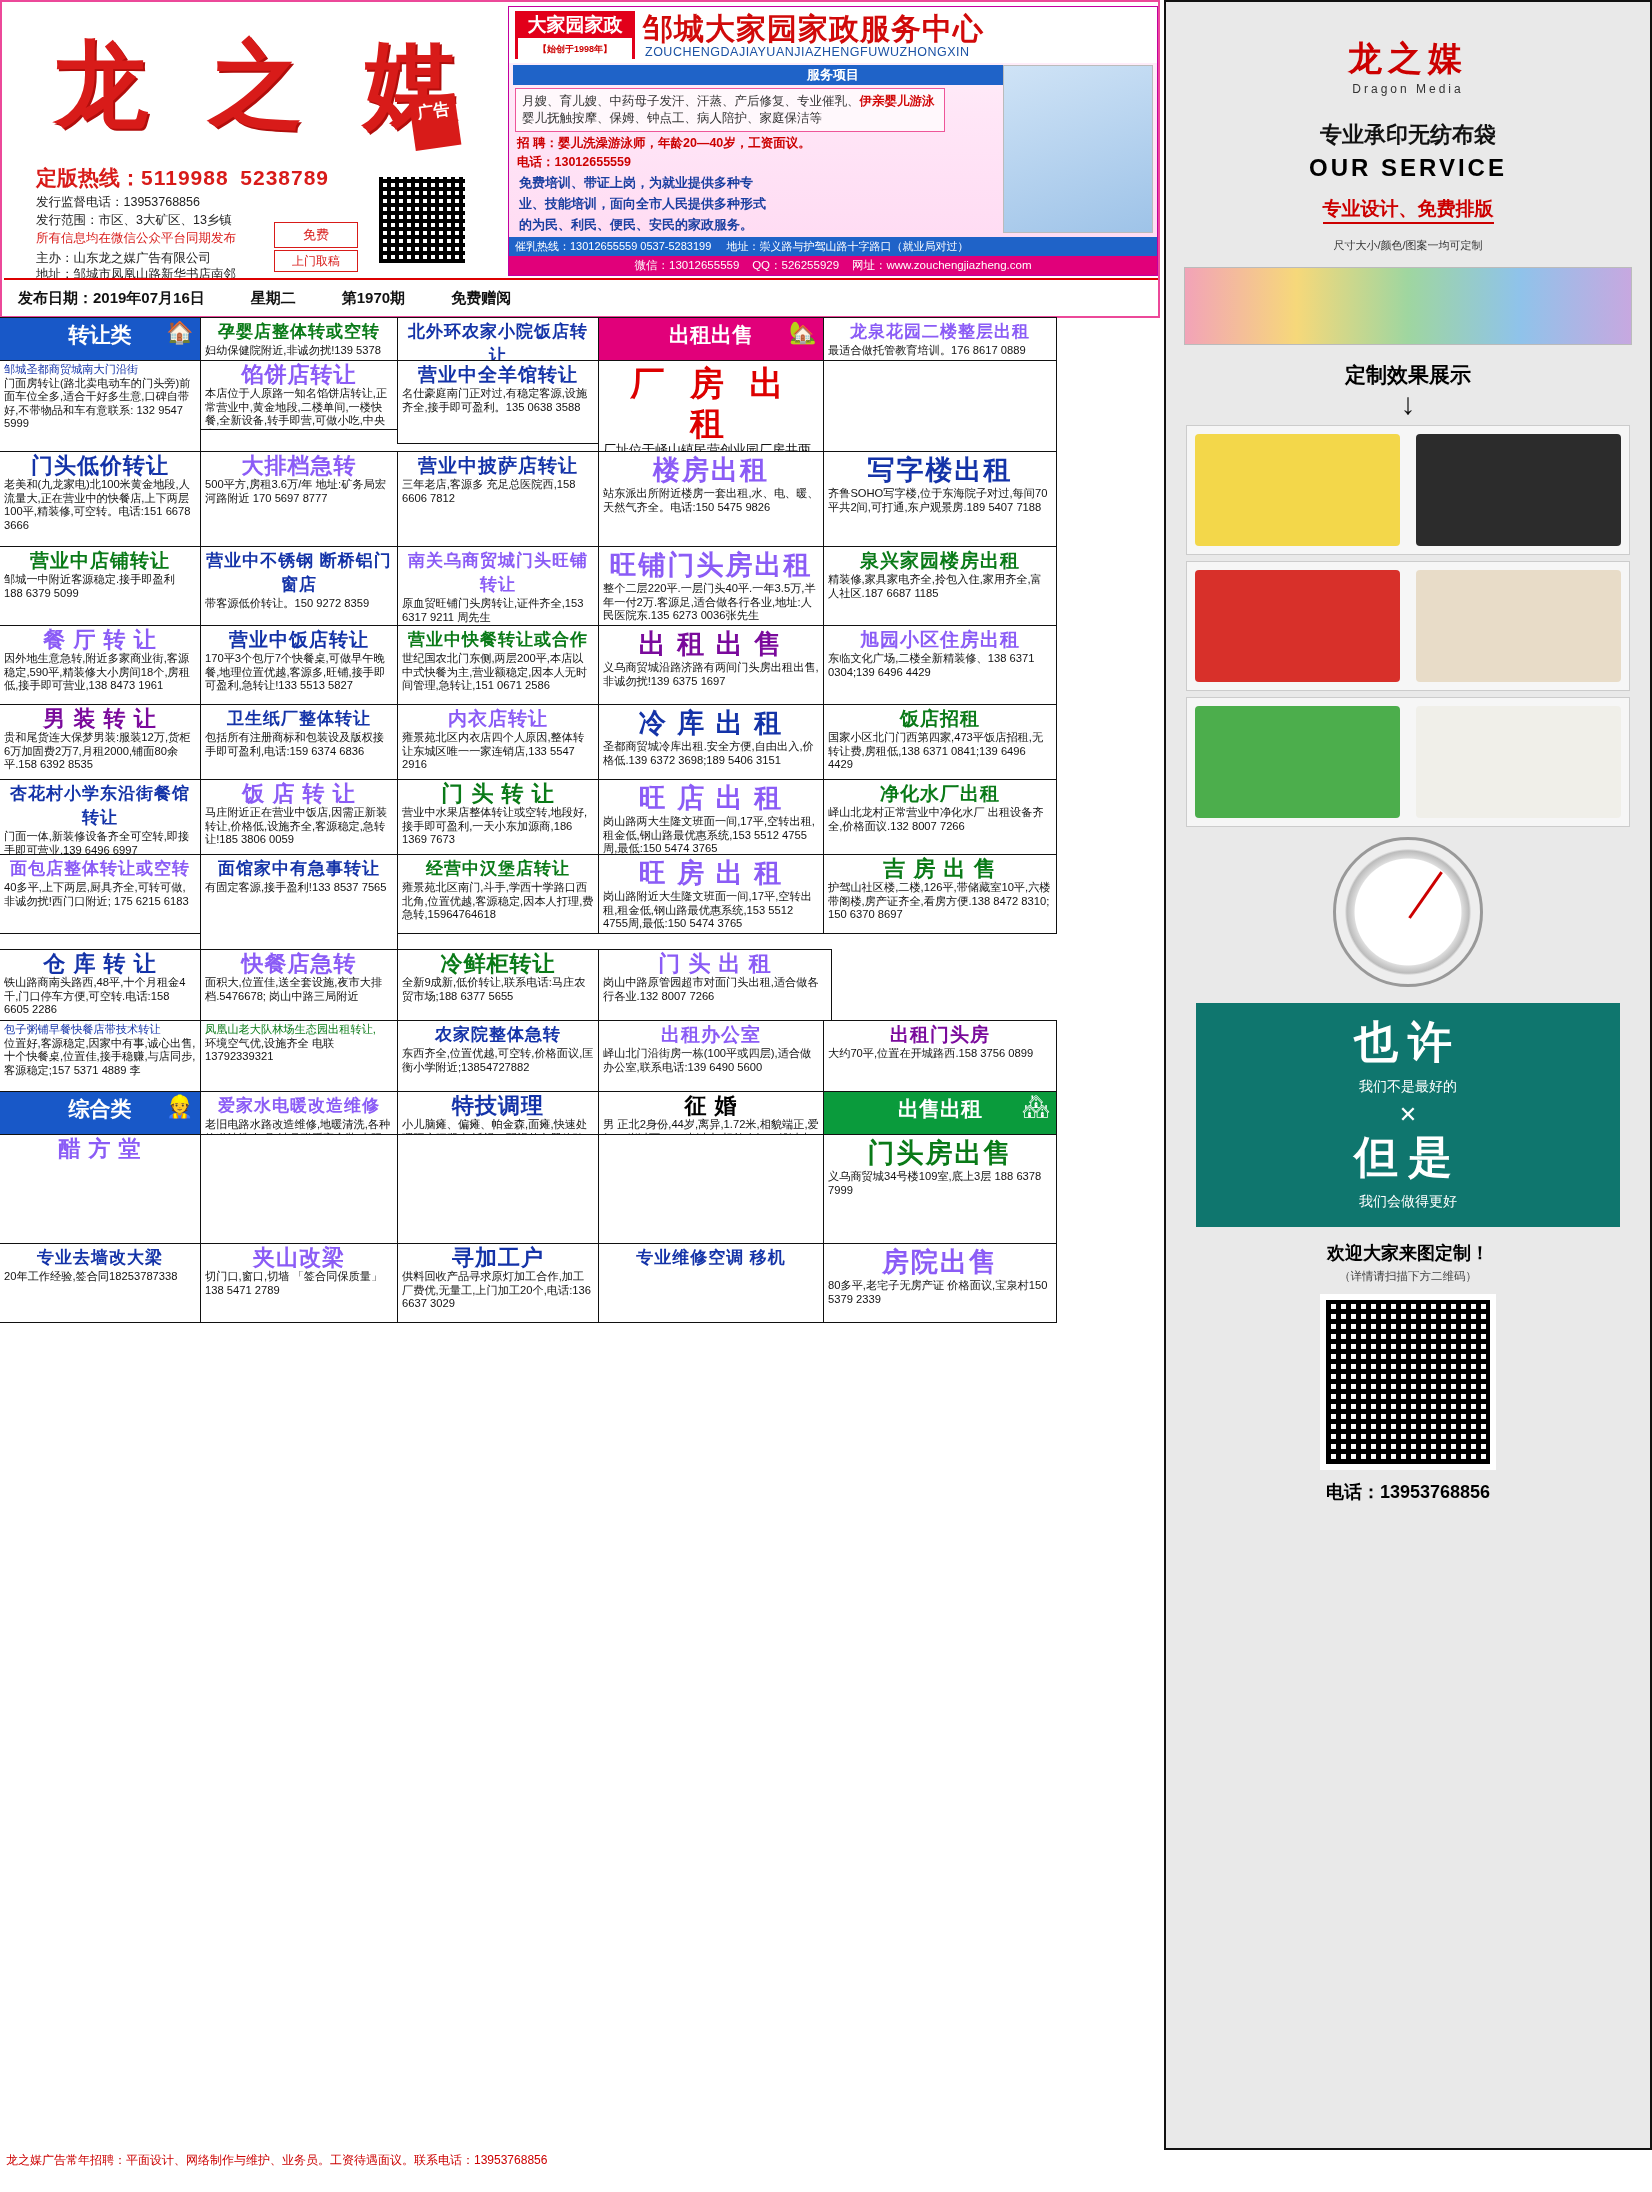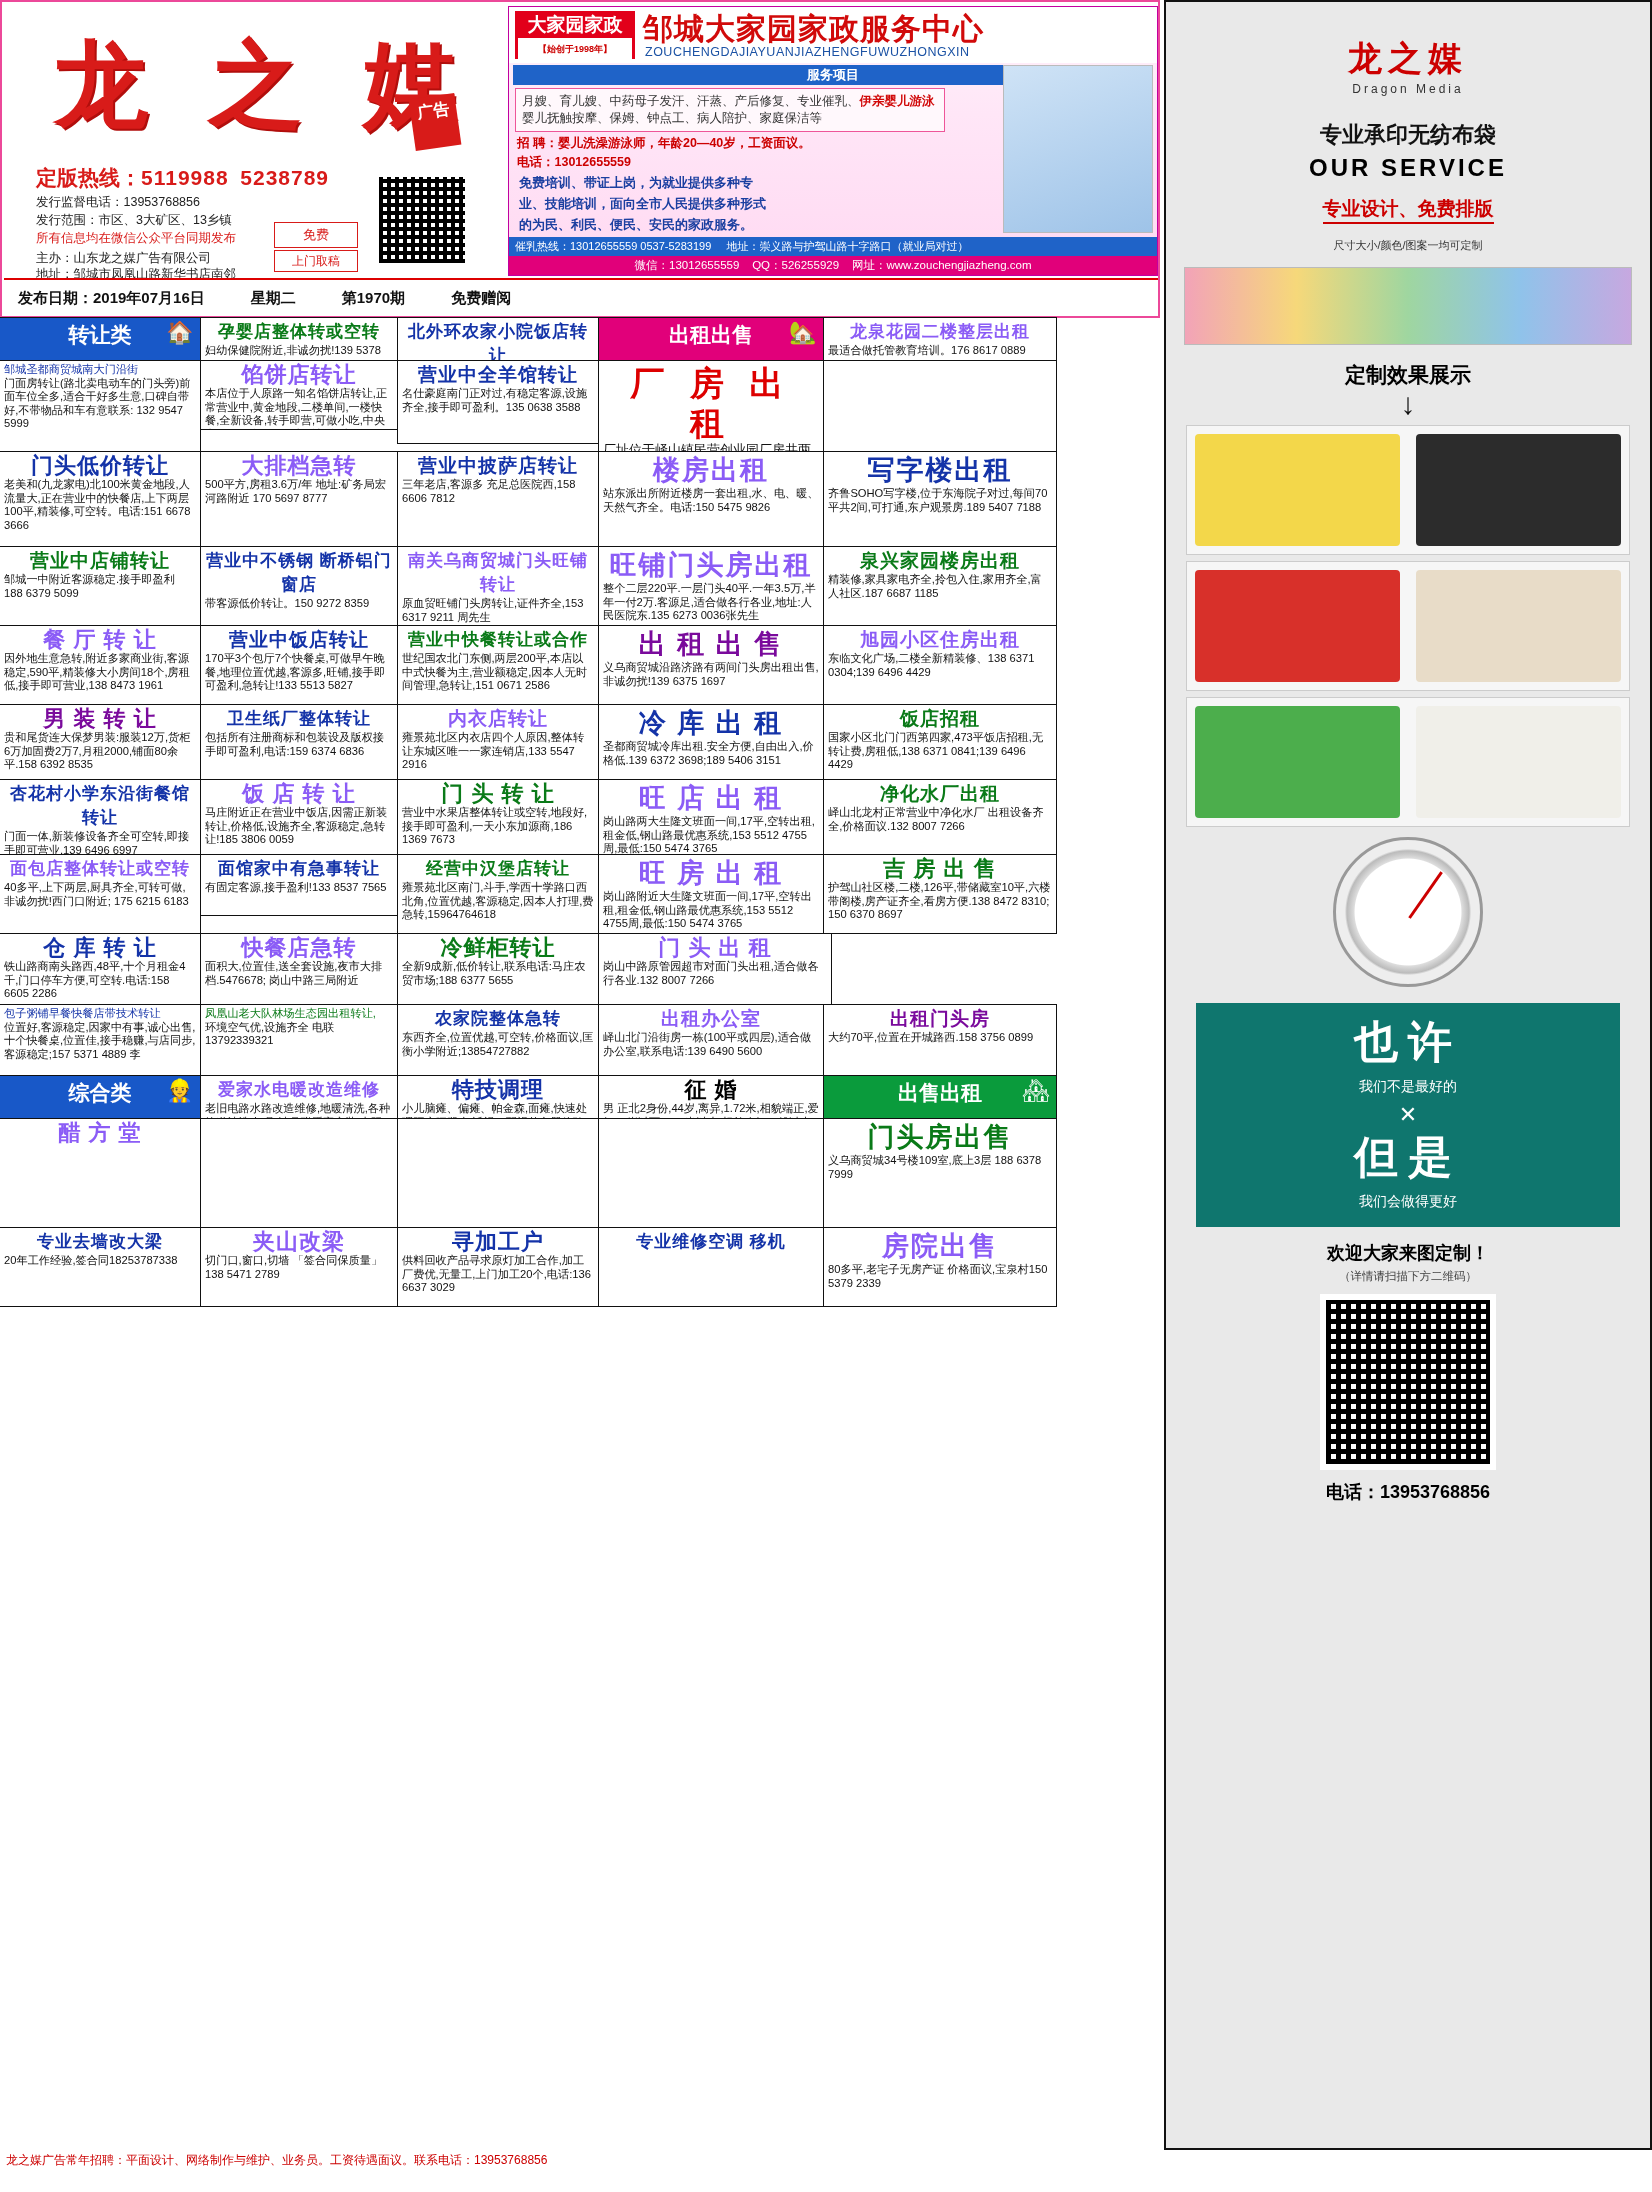--- a/index.html
+++ b/index.html
@@ -381,21 +381,21 @@
         <div class="cell c5" style="height: 76px;">
           <div class="ad-title t-green">净化水厂出租</div>
           <div class="ad-body">峄山北龙村正常营业中净化水厂 出租设备齐全,价格面议.132 8007 7266</div>
         </div>
       </div>
       <div class="row">
         <div class="cell c1" style="height: 80px;">
           <div class="ad-title sm t-red">面包店整体转让或空转</div>
           <div class="ad-body">40多平,上下两层,厨具齐全,可转可做,非诚勿扰!西门口附近; 175 6215 6183</div>
         </div>
-        <div class="cell c2" style="height: 62px;">
+        <div class="cell c2" style="height: 96px;">
           <div class="ad-title sm t-blue">面馆家中有急事转让</div>
           <div class="ad-body">有固定客源,接手盈利!133 8537 7565</div>
         </div>
         <div class="cell c3" style="height: 80px;">
           <div class="ad-title sm t-green">经营中汉堡店转让</div>
           <div class="ad-body">雍景苑北区南门,斗手,学西十学路口西北角,位置优越,客源稳定,因本人打理,费急转,15964764618</div>
         </div>
         <div class="cell c4" style="height: 80px;">
           <div class="big-title t-red">旺 房 出 租</div>
           <div class="ad-body">岗山路附近大生隆文班面一间,17平,空转出租,租金低,钢山路最优惠系统,153 5512 4755周,最低:150 5474 3765</div>

